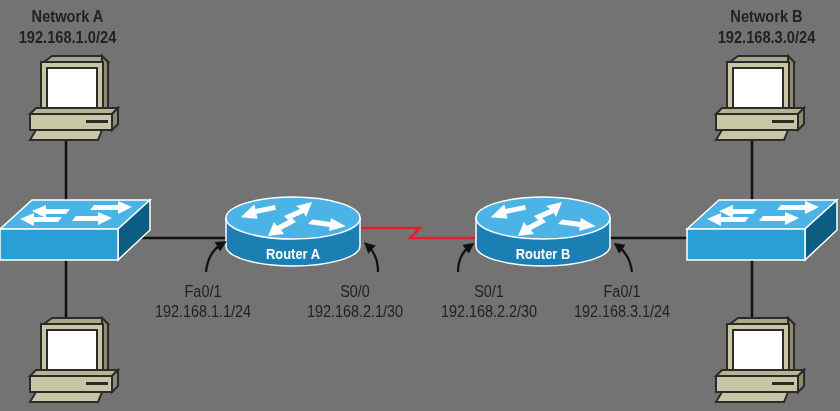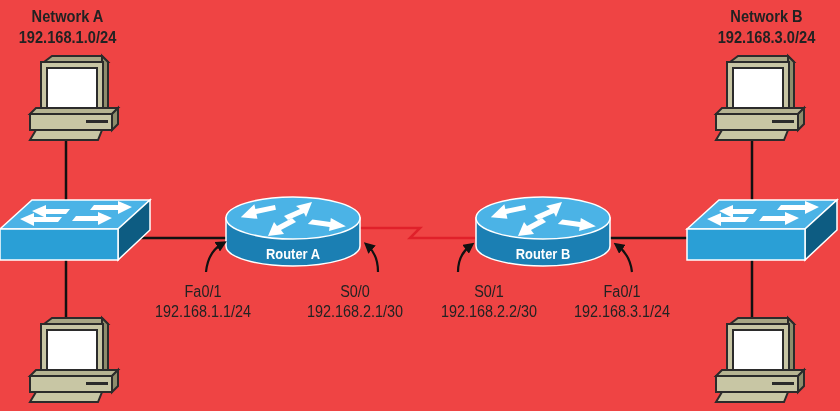--- a/index.html
+++ b/index.html
@@ -1,16 +1,16 @@
 <!DOCTYPE html>
 <html><head>
 <meta charset="utf-8">
 <style>
   html,body{margin:0;padding:0;background:#fff;}
-  #stage{position:relative;width:840px;height:411px;overflow:hidden;background:#ef4444;font-family:"Liberation Sans",sans-serif;}
+  #stage{position:relative;width:840px;height:411px;overflow:hidden;background:#737373;font-family:"Liberation Sans",sans-serif;}
   svg{position:absolute;left:0;top:0;}
   .lbl{position:absolute;text-align:center;color:#222;white-space:nowrap;}
   .net{font-weight:bold;font-size:17px;line-height:21px;transform:scaleX(0.86);transform-origin:center;}
   .ifc{font-size:16px;line-height:20px;transform:scaleX(0.9);transform-origin:center;}
 </style>
 </head>
 <body>
 
 <div id="stage">
 <svg width="840" height="411" viewBox="0 0 840 411">

